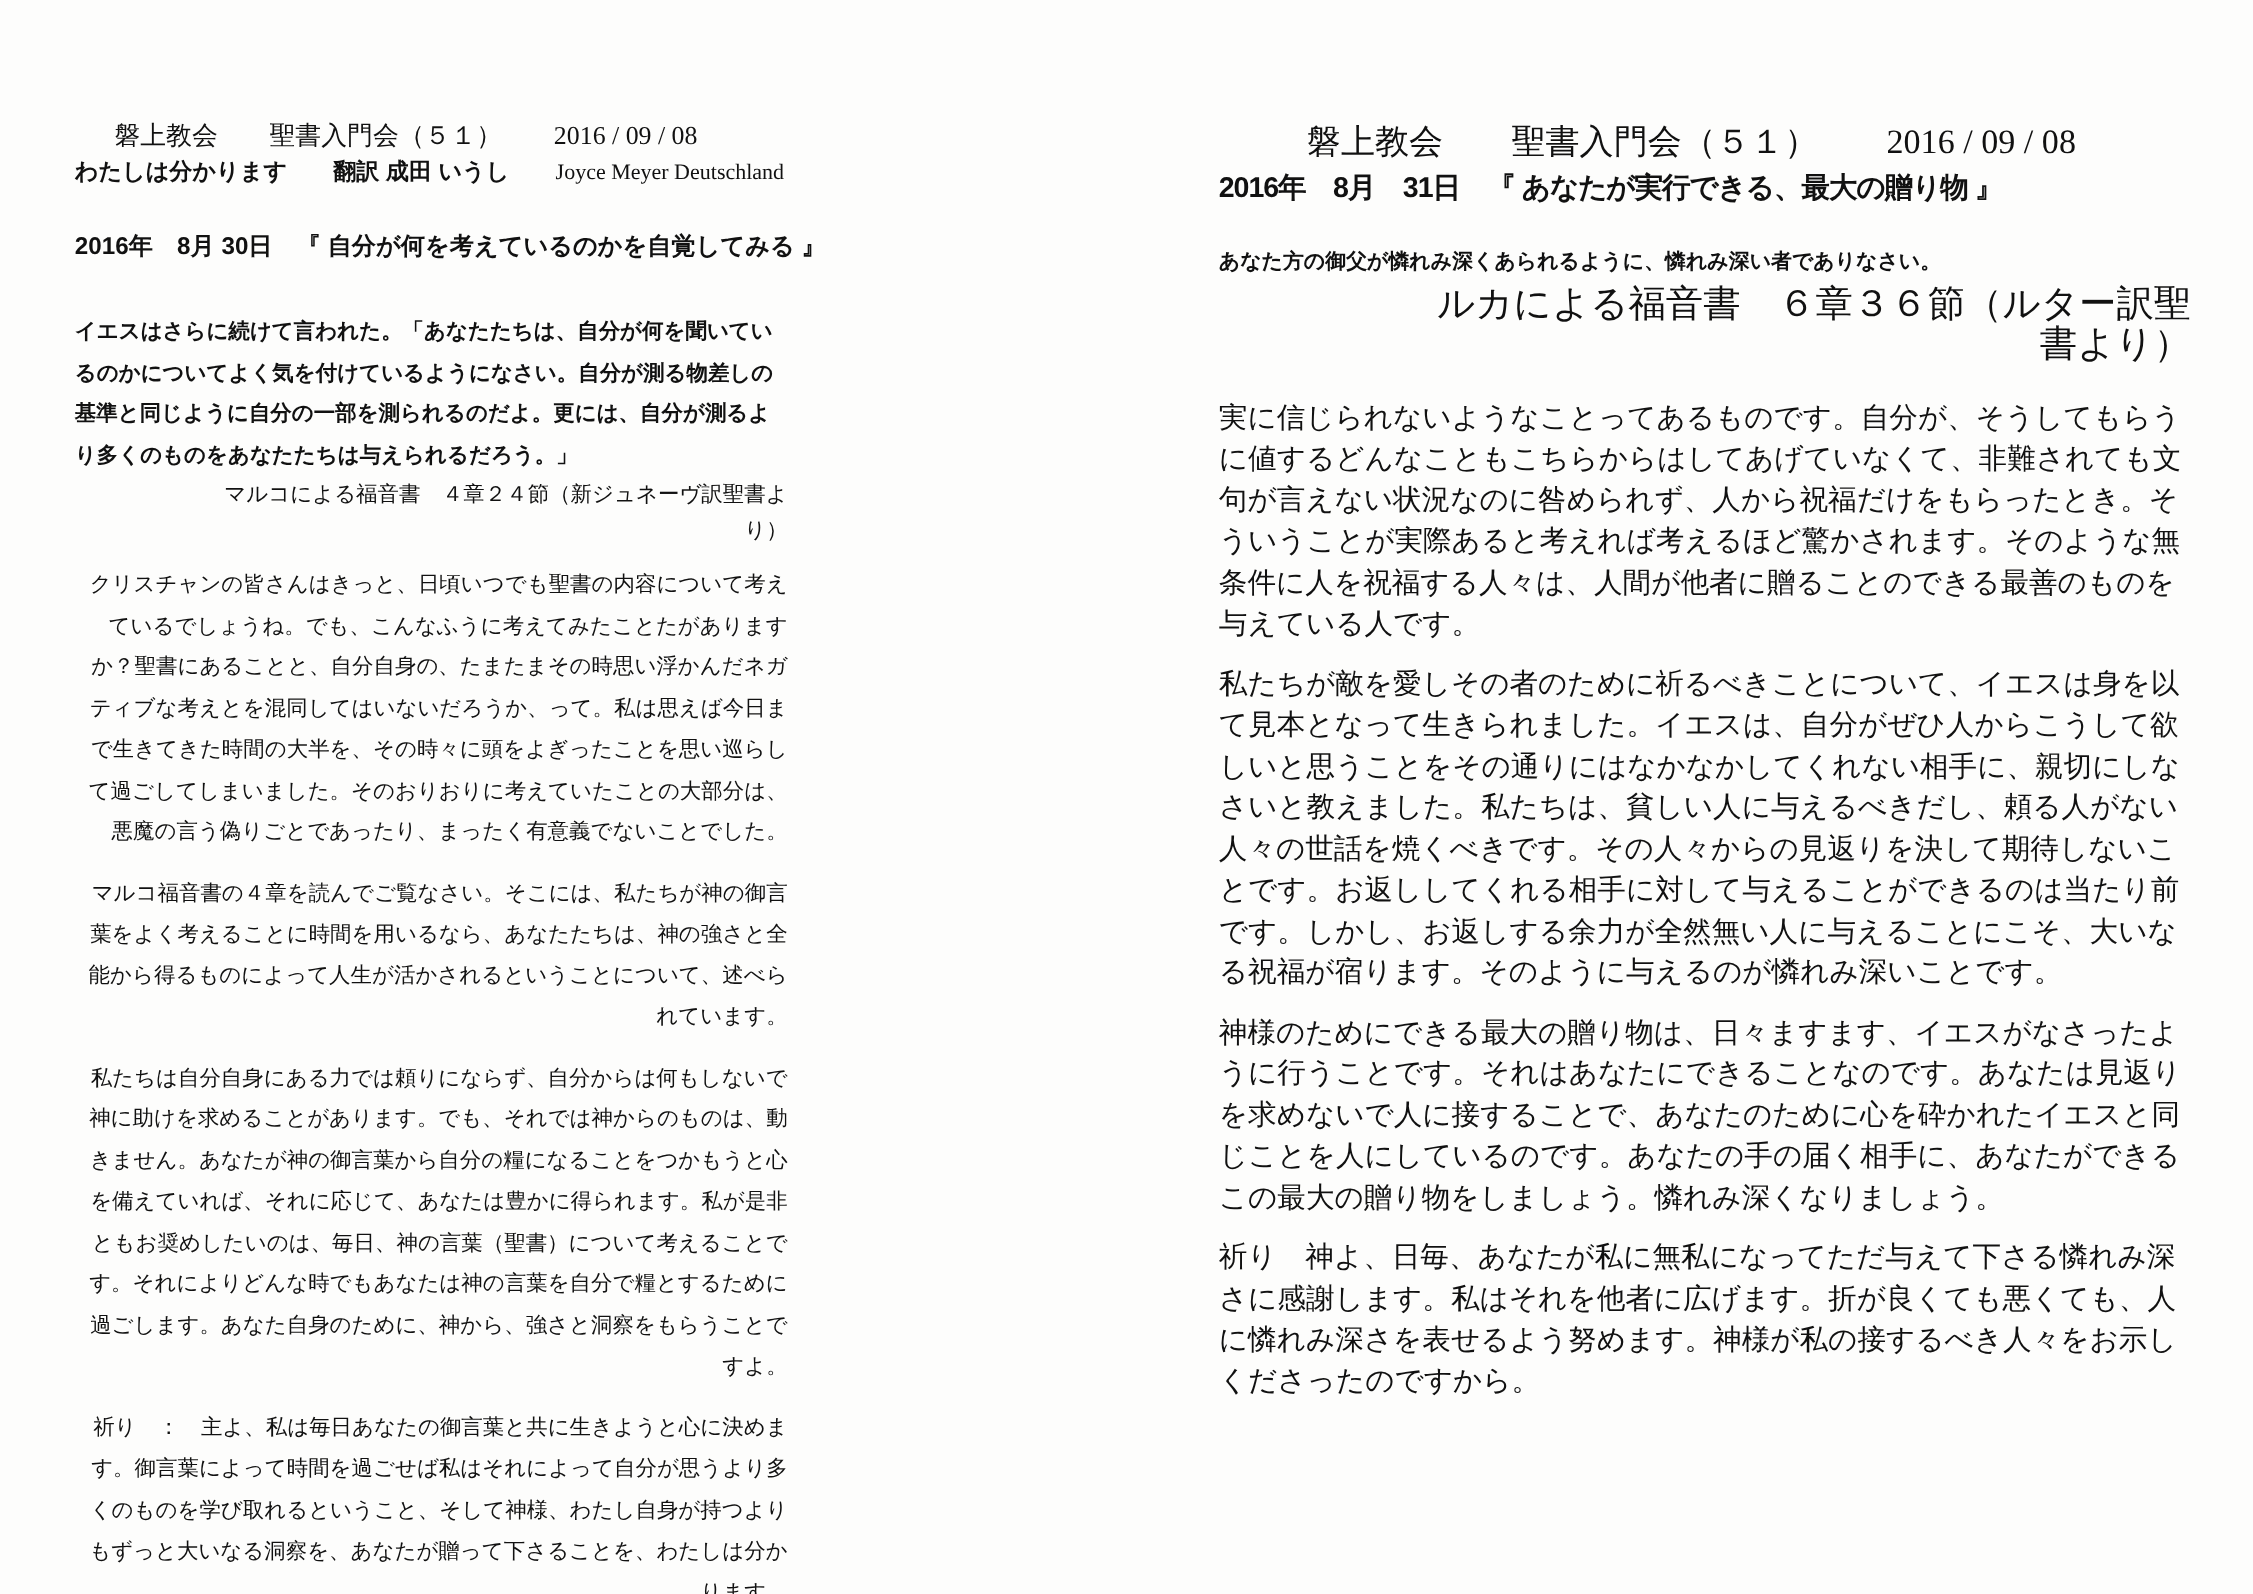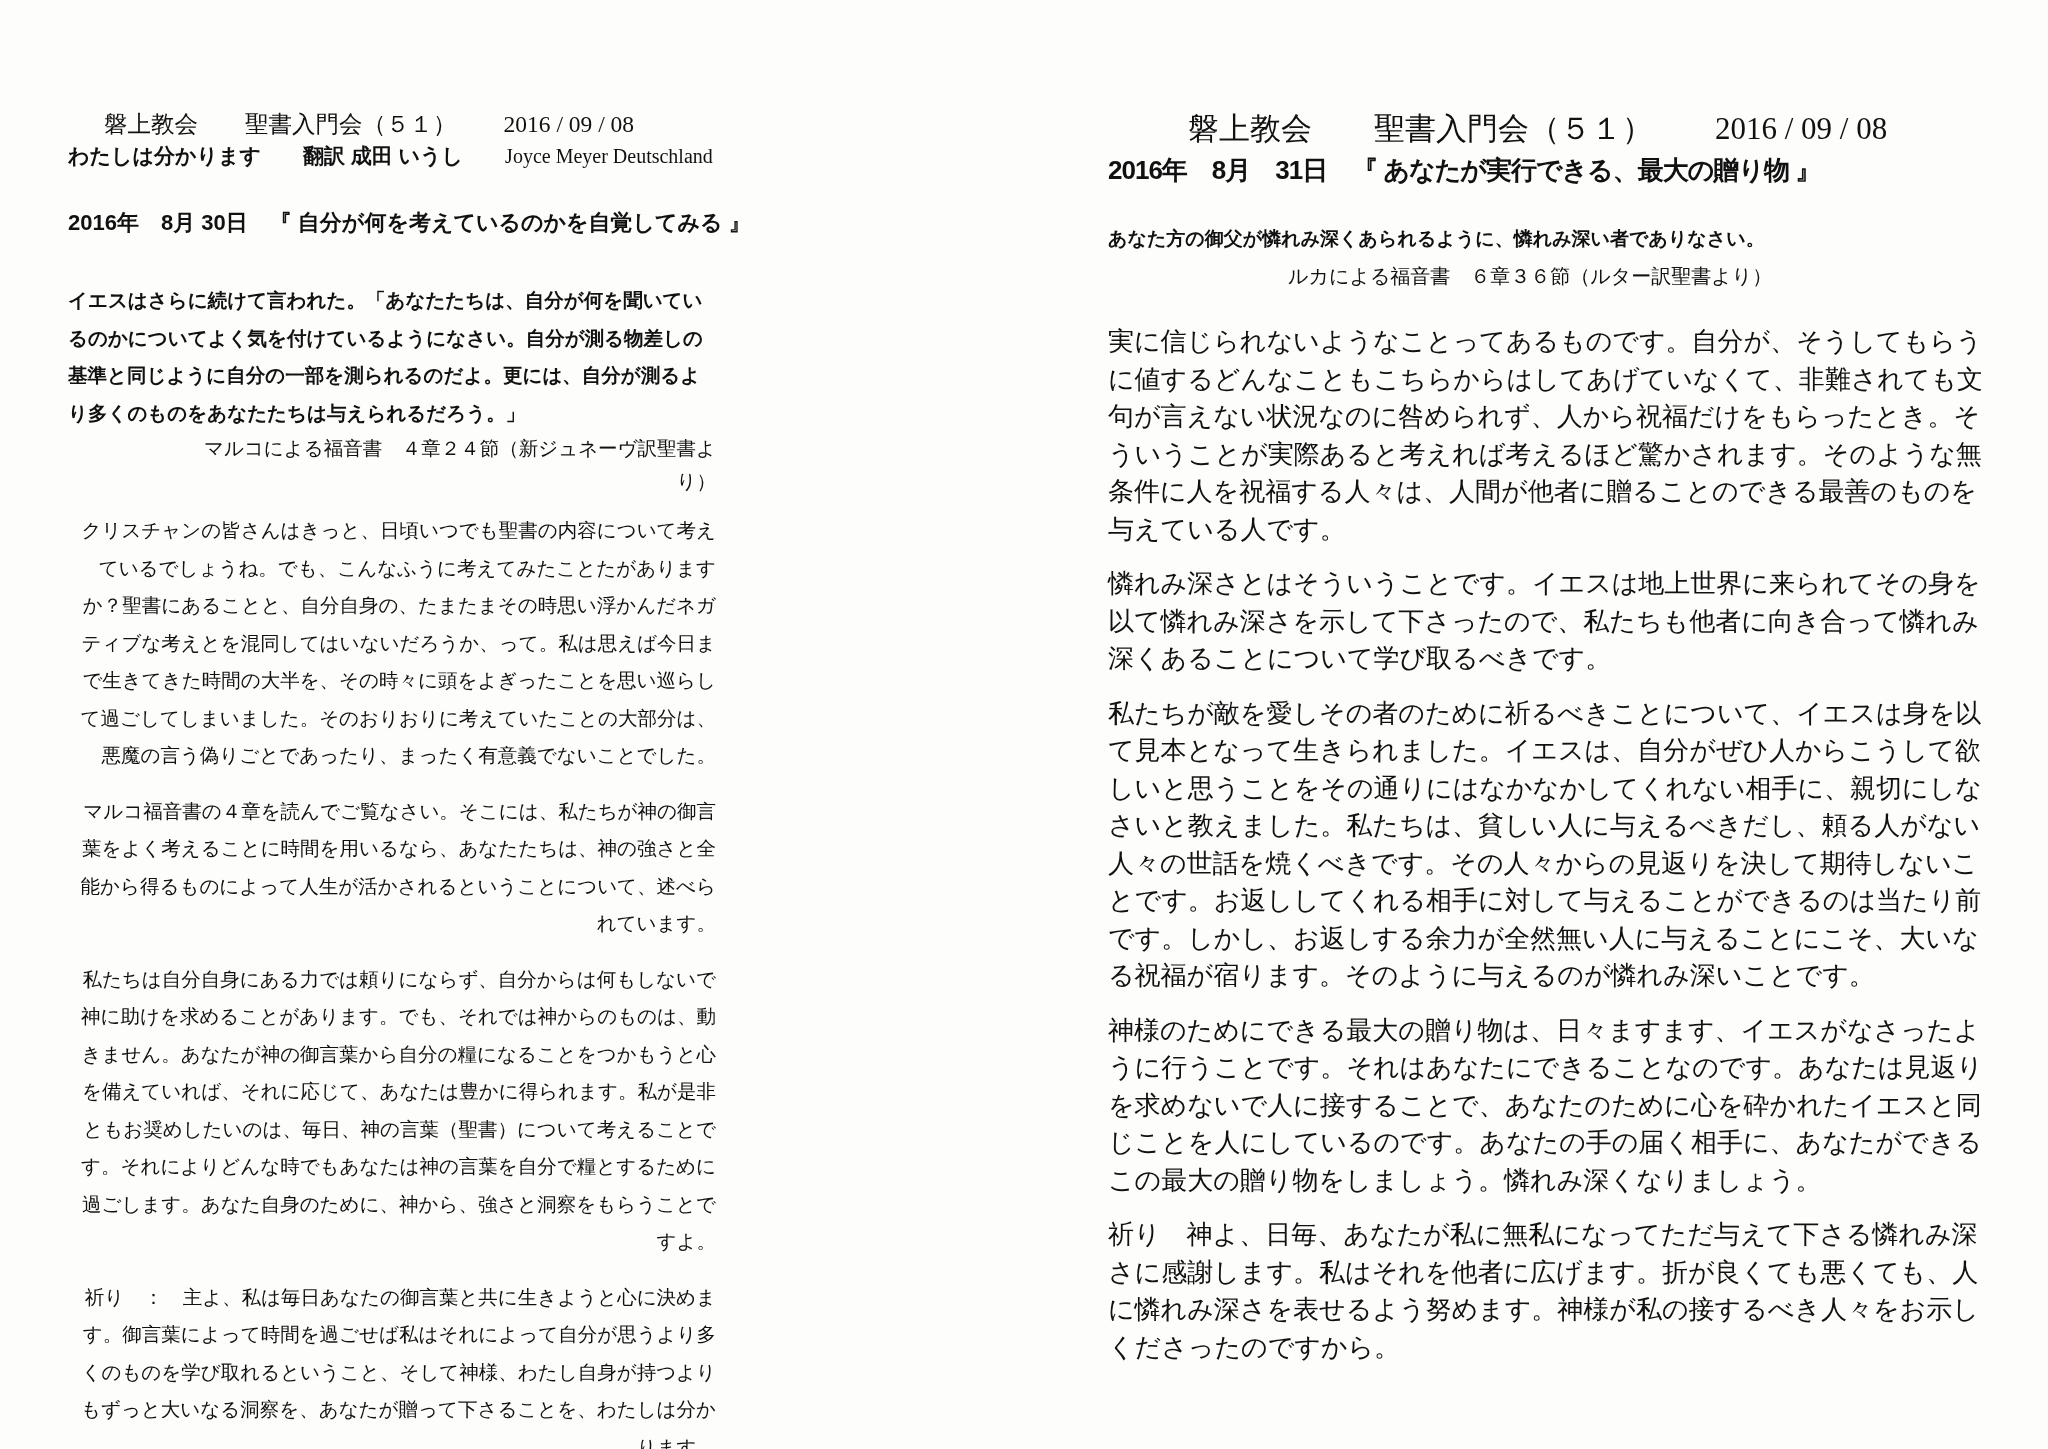--- a/index.html
+++ b/index.html
@@ -87,24 +87,25 @@
     white-space: nowrap;
   }
   .page-right .verse {
     font-weight: bold;
     font-size: 19px;
     line-height: 37.5px;
     margin-top: 30px;
     white-space: nowrap;
   }
   .page-right .citation {
-    font-size: 20px;
+    font-size: 34px;
     line-height: 37.5px;
     padding-left: 180px;
     margin-bottom: 28px;
+    text-align: right;
   }
   .page-right .para {
     font-size: 26px;
     line-height: 37.5px;
     margin: 0 0 17px 0;
   }
   .page-right .prayer {
     margin-top: 14px;
   }
   .page-left .prayer {
@@ -127,17 +128,16 @@
   <div class="para">私たちは自分自身にある力では頼りにならず、自分からは何もしないで神に助けを求めることがあります。でも、それでは神からのものは、動きません。あなたが神の御言葉から自分の糧になることをつかもうと心を備えていれば、それに応じて、あなたは豊かに得られます。私が是非ともお奨めしたいのは、毎日、神の言葉（聖書）について考えることです。それによりどんな時でもあなたは神の言葉を自分で糧とするために過ごします。あなた自身のために、神から、強さと洞察をもらうことですよ。</div>
   <div class="para prayer">祈り　：　主よ、私は毎日あなたの御言葉と共に生きようと心に決めます。御言葉によって時間を過ごせば私はそれによって自分が思うより多くのものを学び取れるということ、そして神様、わたし自身が持つよりもずっと大いなる洞察を、あなたが贈って下さることを、わたしは分かります。</div>
 </div>
 
 <div class="page page-right">
   <div class="doc-header">磐上教会　　聖書入門会（５１）　　2016 / 09 / 08</div>
   <div class="entry-title">2016年　8月　31日　『 あなたが実行できる、最大の贈り物 』</div>
   <div class="verse">あなた方の御父が憐れみ深くあられるように、憐れみ深い者でありなさい。</div>
   <div class="citation">ルカによる福音書　６章３６節（ルター訳聖書より）</div>
   <div class="para">実に信じられないようなことってあるものです。自分が、そうしてもらうに値するどんなこともこちらからはしてあげていなくて、非難されても文句が言えない状況なのに咎められず、人から祝福だけをもらったとき。そういうことが実際あると考えれば考えるほど驚かされます。そのような無条件に人を祝福する人々は、人間が他者に贈ることのできる最善のものを与えている人です。</div>
-  <div class="para">憐れみ深さとはそういうことです。イエスは地上世界に来られてその身を以て憐れみ深さを示して下さったので、私たちも他者に向き合って憐れみ深くあることについて学び取るべきです。</div>
   <div class="para">私たちが敵を愛しその者のために祈るべきことについて、イエスは身を以て見本となって生きられました。イエスは、自分がぜひ人からこうして欲しいと思うことをその通りにはなかなかしてくれない相手に、親切にしなさいと教えました。私たちは、貧しい人に与えるべきだし、頼る人がない人々の世話を焼くべきです。その人々からの見返りを決して期待しないことです。お返ししてくれる相手に対して与えることができるのは当たり前です。しかし、お返しする余力が全然無い人に与えることにこそ、大いなる祝福が宿ります。そのように与えるのが憐れみ深いことです。</div>
   <div class="para">神様のためにできる最大の贈り物は、日々ますます、イエスがなさったように行うことです。それはあなたにできることなのです。あなたは見返りを求めないで人に接することで、あなたのために心を砕かれたイエスと同じことを人にしているのです。あなたの手の届く相手に、あなたができるこの最大の贈り物をしましょう。憐れみ深くなりましょう。</div>
   <div class="para prayer">祈り　神よ、日毎、あなたが私に無私になってただ与えて下さる憐れみ深さに感謝します。私はそれを他者に広げます。折が良くても悪くても、人に憐れみ深さを表せるよう努めます。神様が私の接するべき人々をお示しくださったのですから。</div>
 </div>
 
 </body></html>

